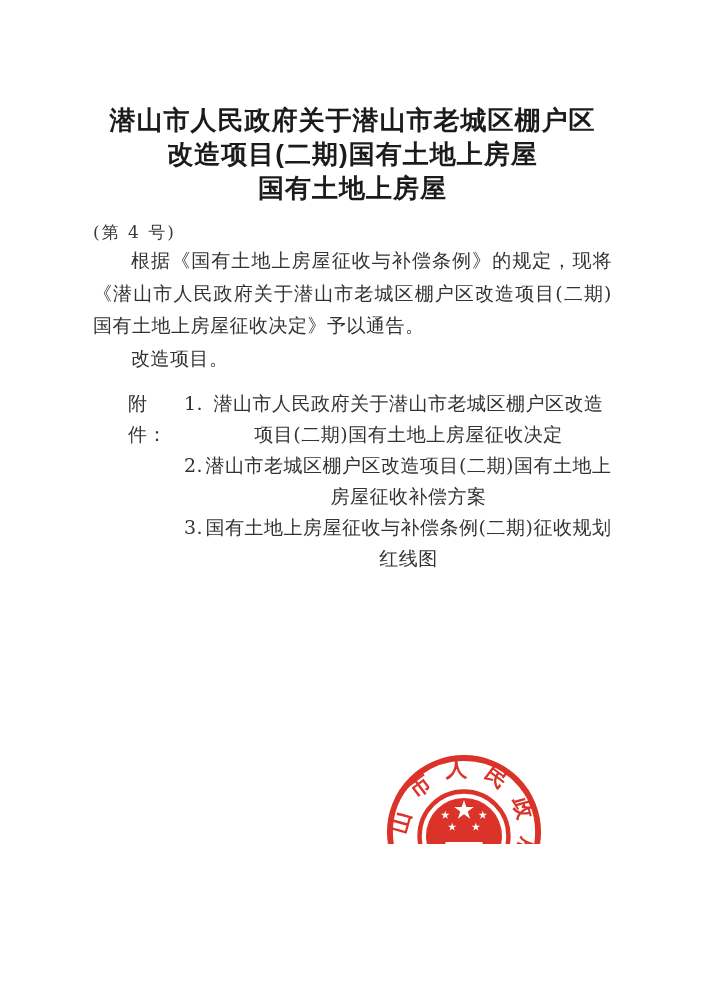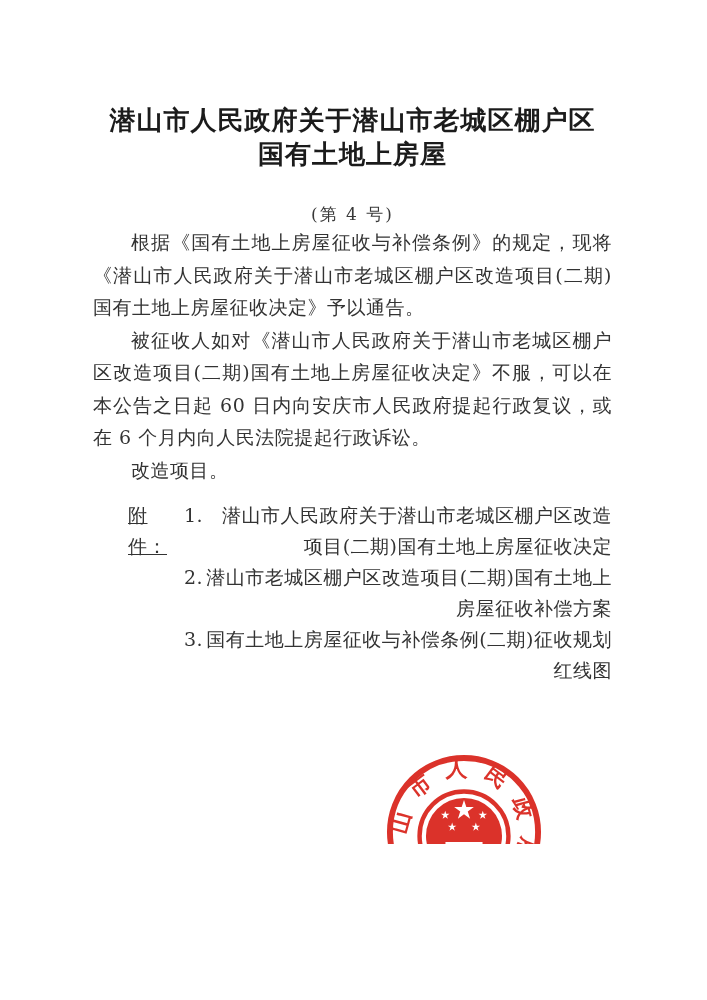--- a/index.html
+++ b/index.html
@@ -23,22 +23,21 @@
     margin: 0;
     text-align: center;
     font-family: "Liberation Sans", "DejaVu Sans", sans-serif;
     font-weight: bold;
     font-size: 26px;
     line-height: 34px;
     letter-spacing: 1px;
     color: #1b1b1b;
   }
   .doc-number {
-    margin-top: 32px;
-    text-align: center;
+    margin-top: 16px;
     font-size: 17px;
     color: #383838;
     letter-spacing: 2px;
   }
   .body {
   }
   .body p {
     margin: 0;
     font-size: 19px;
     line-height: 32.5px;
@@ -53,38 +52,37 @@
     align-items: flex-start;
     padding-left: 35px;
     font-size: 19px;
     line-height: 31px;
     letter-spacing: 0.5px;
     color: #333333;
   }
   .att-label {
     flex: none;
     width: 56px;
-    text-decoration: underline;
   }
   .att-items {
     flex: 1;
     min-width: 0;
   }
   .att-item {
     display: flex;
     align-items: flex-start;
   }
   .att-num {
     flex: none;
     width: 21px;
   }
   .att-text {
     flex: 1;
     min-width: 0;
-    text-align: right;
+    text-align: center;
   }
   .seal {
     position: absolute;
     left: 385px;
     top: 753px;
     width: 158px;
     height: 158px;
     opacity: 0.94;
     mix-blend-mode: multiply;
   }
@@ -99,28 +97,28 @@
     white-space: nowrap;
   }
 </style>
 </head>
 <body>
 
 <div class="page">
 
   <h1 class="title">
     <div>潜山市人民政府关于潜山市老城区棚户区</div>
+    <div>改造项目(二期)国有土地上房屋</div>
     <div>国有土地上房屋</div>
   </h1>
 
   <div class="doc-number">(第 4 号)</div>
 
   <div class="body">
     <p>根据《国有土地上房屋征收与补偿条例》的规定，现将《潜山市人民政府关于潜山市老城区棚户区改造项目(二期)国有土地上房屋征收决定》予以通告。</p>
-    <p>被征收人如对《潜山市人民政府关于潜山市老城区棚户区改造项目(二期)国有土地上房屋征收决定》不服，可以在本公告之日起 60 日内向安庆市人民政府提起行政复议，或在 6 个月内向人民法院提起行政诉讼。</p>
     <p>改造项目。</p>
 
     <div class="attachments">
       <span class="att-label">附件：</span>
       <div class="att-items">
         <div class="att-item">
           <span class="att-num">1.</span>
           <span class="att-text">潜山市人民政府关于潜山市老城区棚户区改造项目(二期)国有土地上房屋征收决定</span>
         </div>
         <div class="att-item">

